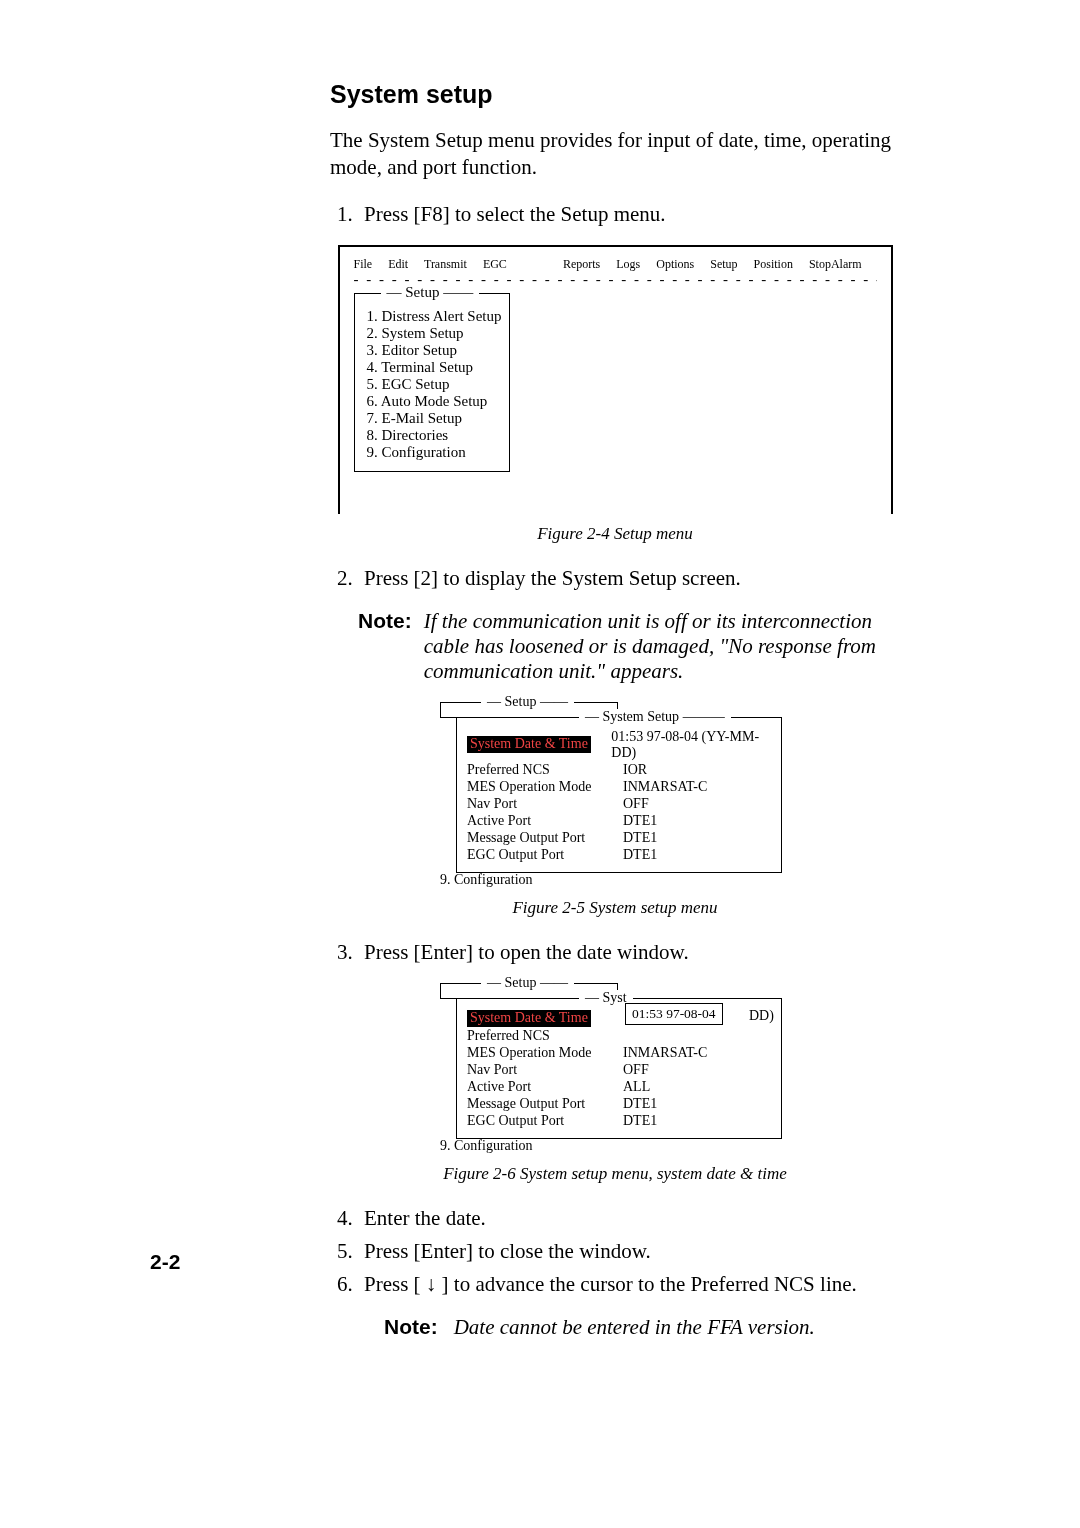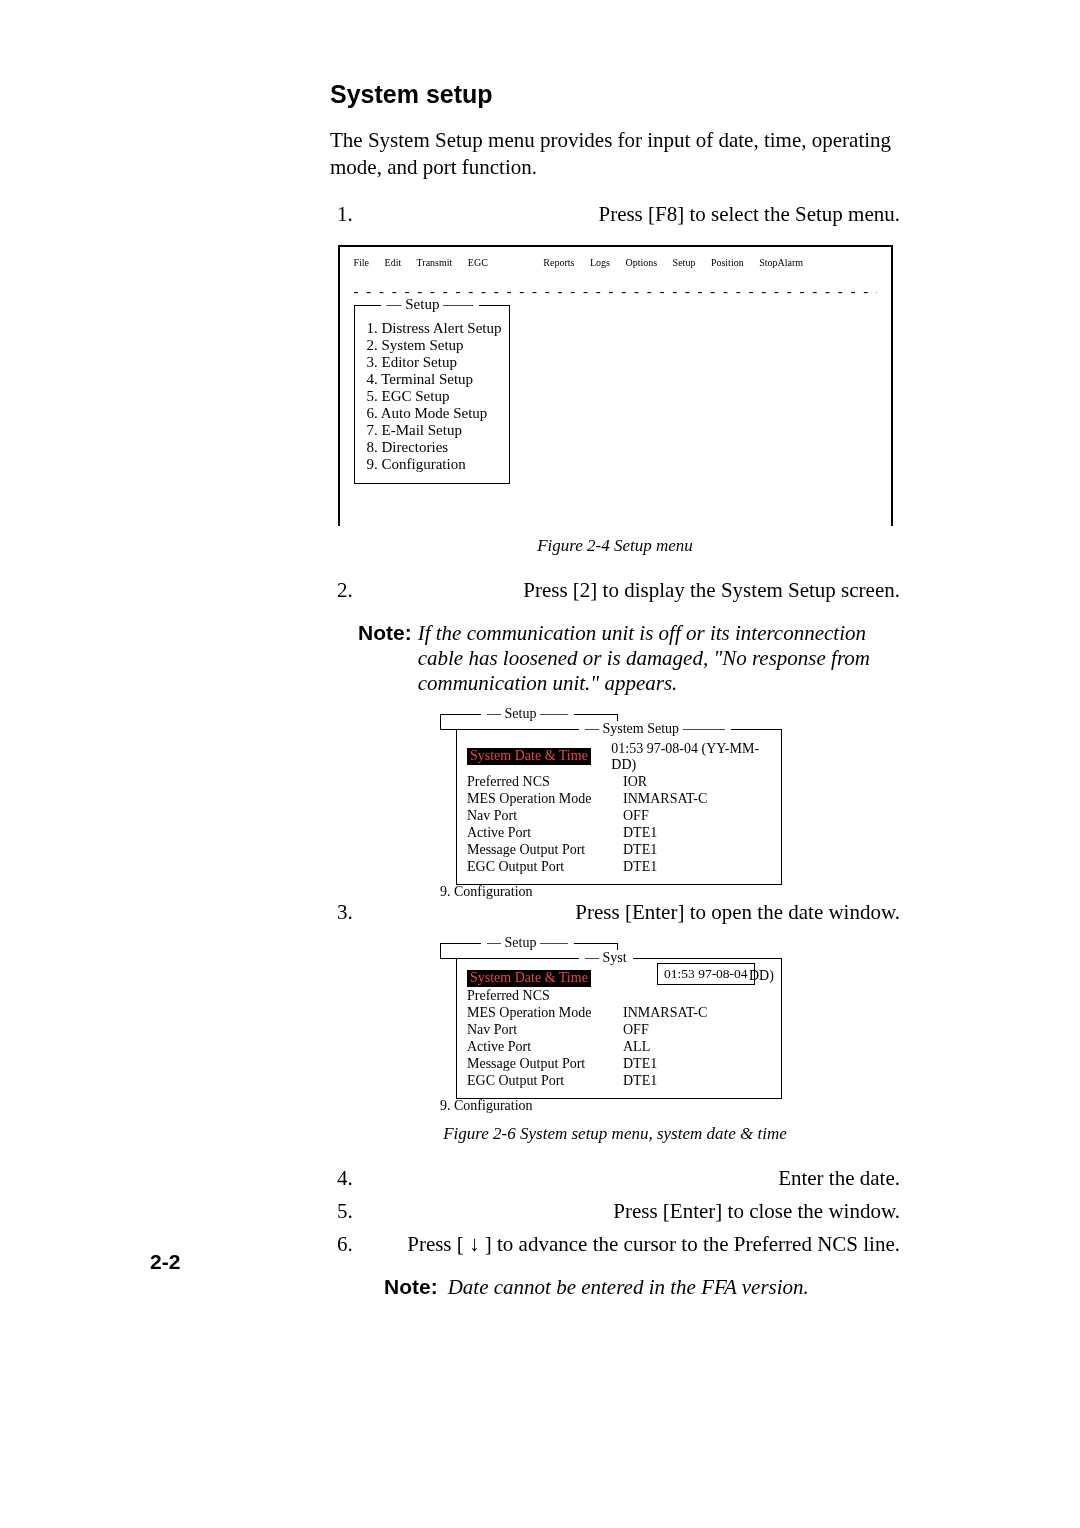--- a/index.html
+++ b/index.html
@@ -25,32 +25,32 @@
       line-height: 1.3;
     }
     ol.steps {
       font-size: 21px;
       margin: 0 0 18px 0;
       padding-left: 28px;
     }
     ol.steps > li {
       margin-bottom: 8px;
       padding-left: 6px;
-      text-align: right;
     }
     .figure-caption {
       text-align: center;
       font-style: italic;
       font-size: 17px;
       margin: 10px 0 22px 0;
     }
     .note-block {
       font-size: 21px;
       margin: 12px 0 18px 28px;
       display: flex;
+      gap: 6px;
     }
     .note-label {
       font-family: Arial, Helvetica, sans-serif;
       font-weight: bold;
       font-style: normal;
       white-space: nowrap;
     }
     .note-text {
       font-style: italic;
       margin-left: 6px;
@@ -61,22 +61,22 @@
       border-bottom: none;
       font-family: "Times New Roman", serif;
       font-size: 15px;
       padding: 10px 14px 42px 14px;
       margin: 4px auto 0 auto;
       width: 555px;
       position: relative;
       box-sizing: border-box;
     }
     .menubar {
-      font-size: 10px;
-      margin-bottom: 20px;
+      font-size: 12px;
+      margin-bottom: 4px;
     }
     .menubar span { margin-right: 13px; }
     .dashline {
       letter-spacing: 2px;
       overflow: hidden;
       white-space: nowrap;
       height: 12px;
       line-height: 6px;
       margin-bottom: 0;
     }
@@ -149,21 +149,20 @@
     
     .date-pop {
       position: absolute;
       border: 1px solid #000;
       background: #fff;
       padding: 2px 6px;
       font-size: 13.5px;
       top: 4px;
       left: 168px;
       white-space: nowrap;
-      margin-left: 32px;
     }
     .page-num {
       font-family: Arial, Helvetica, sans-serif;
       font-weight: bold;
       font-size: 21px;
       position: absolute;
       left: 150px;
       bottom: 62px;
     }
     .page-wrap { position: relative; width: 1080px; height: 1336px; }
@@ -255,20 +254,21 @@
             <span class="lbl">Message Output Port</span>
             <span class="val">DTE1</span>
           </div>
       <div class="row">
             <span class="lbl">EGC Output Port</span>
             <span class="val">DTE1</span>
           </div>
     </div>
     <div class="below-line">9. Configuration</div>
   </div>
+  <div class="figure-caption">Figure 2-5 System setup menu</div>
 
   <ol class="steps" start="3">
     <li>Press [Enter] to open the date window.</li>
   </ol>
 
   <div class="screen2">
     <div class="group2">
       <div class="legend">— <span>Setup</span> ——</div>
       <div style="height:8px"></div>
     </div>

